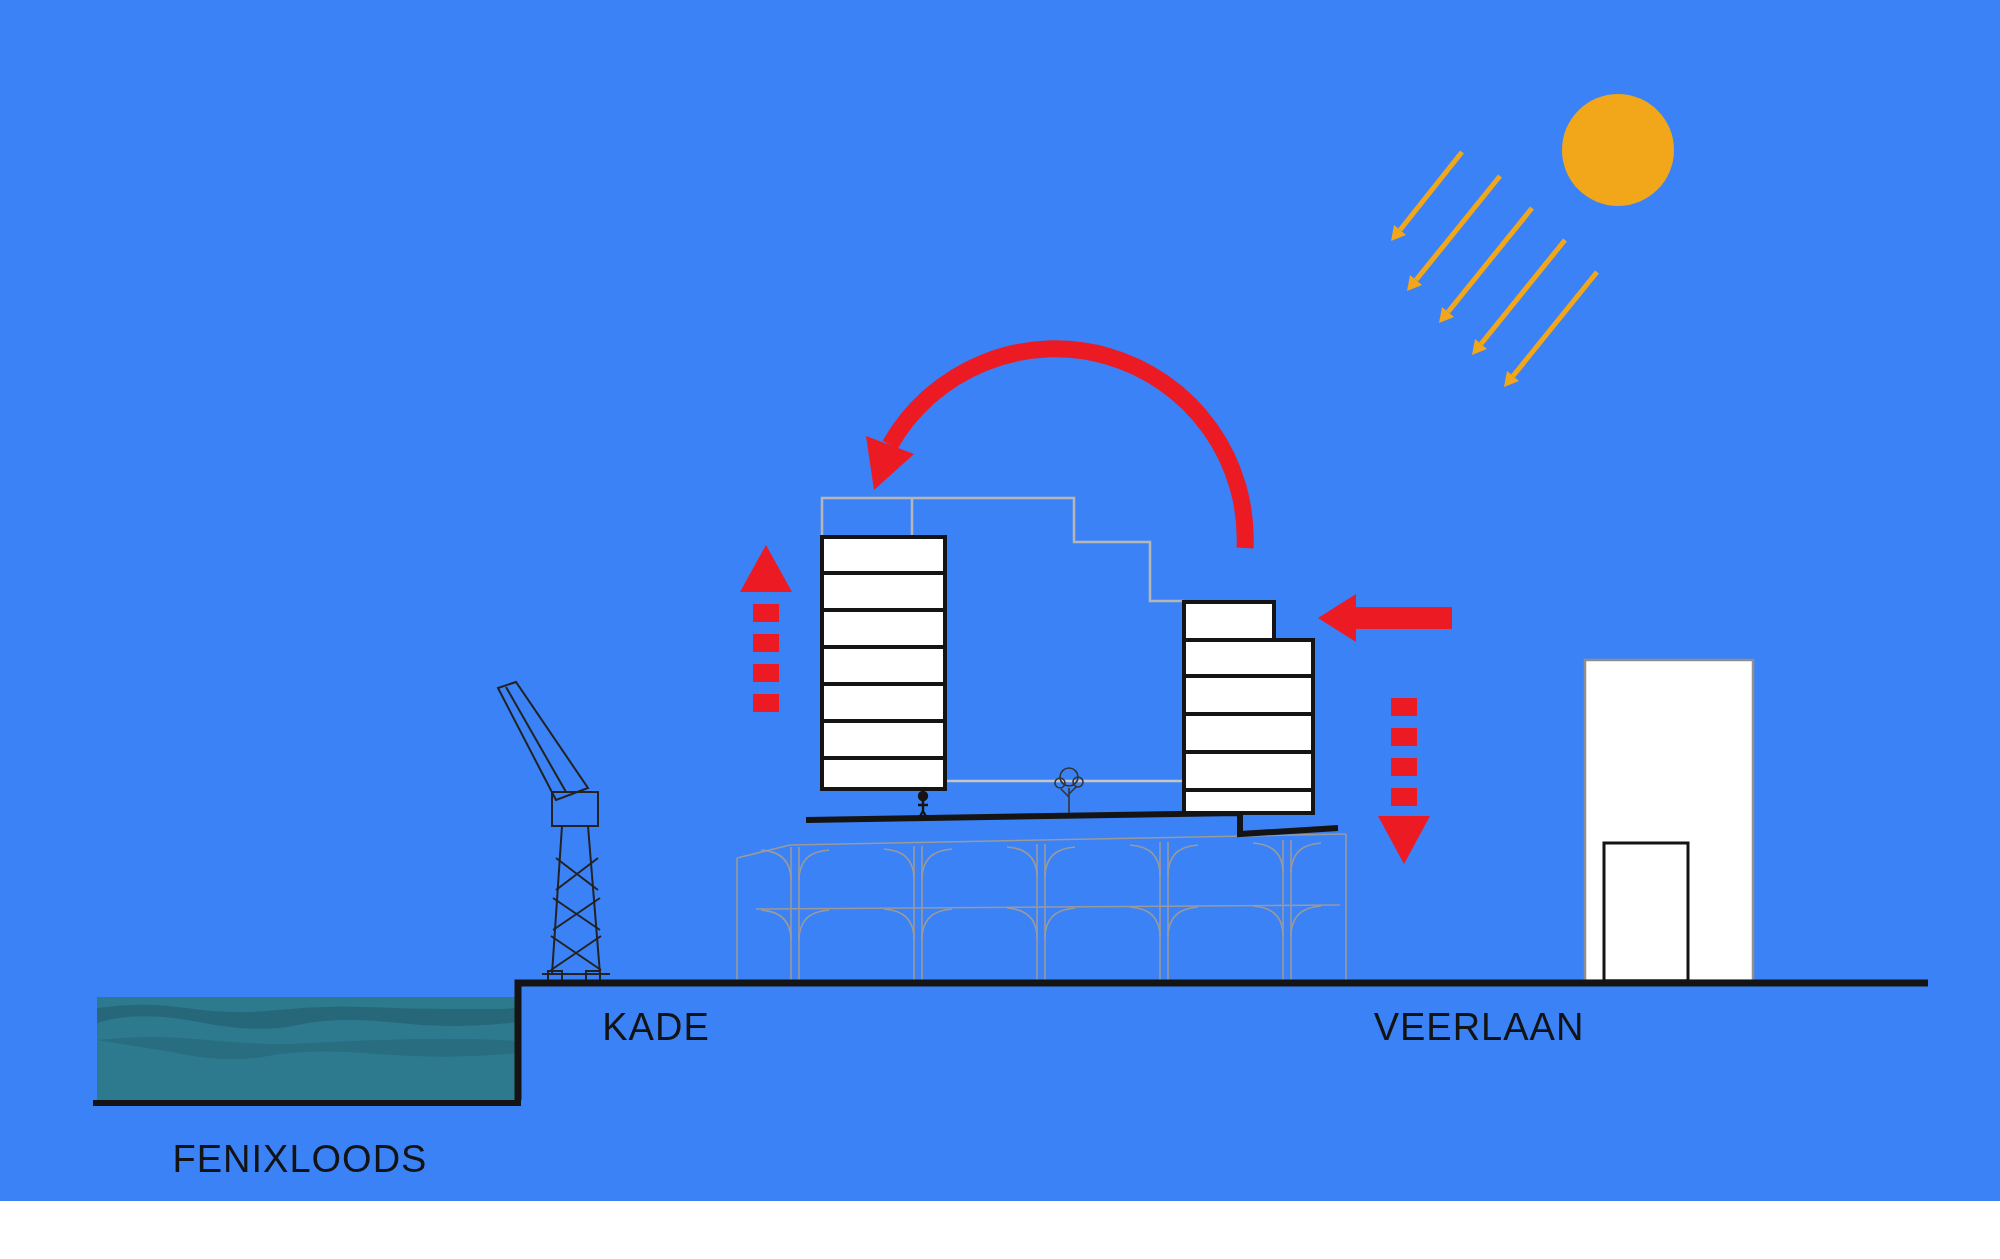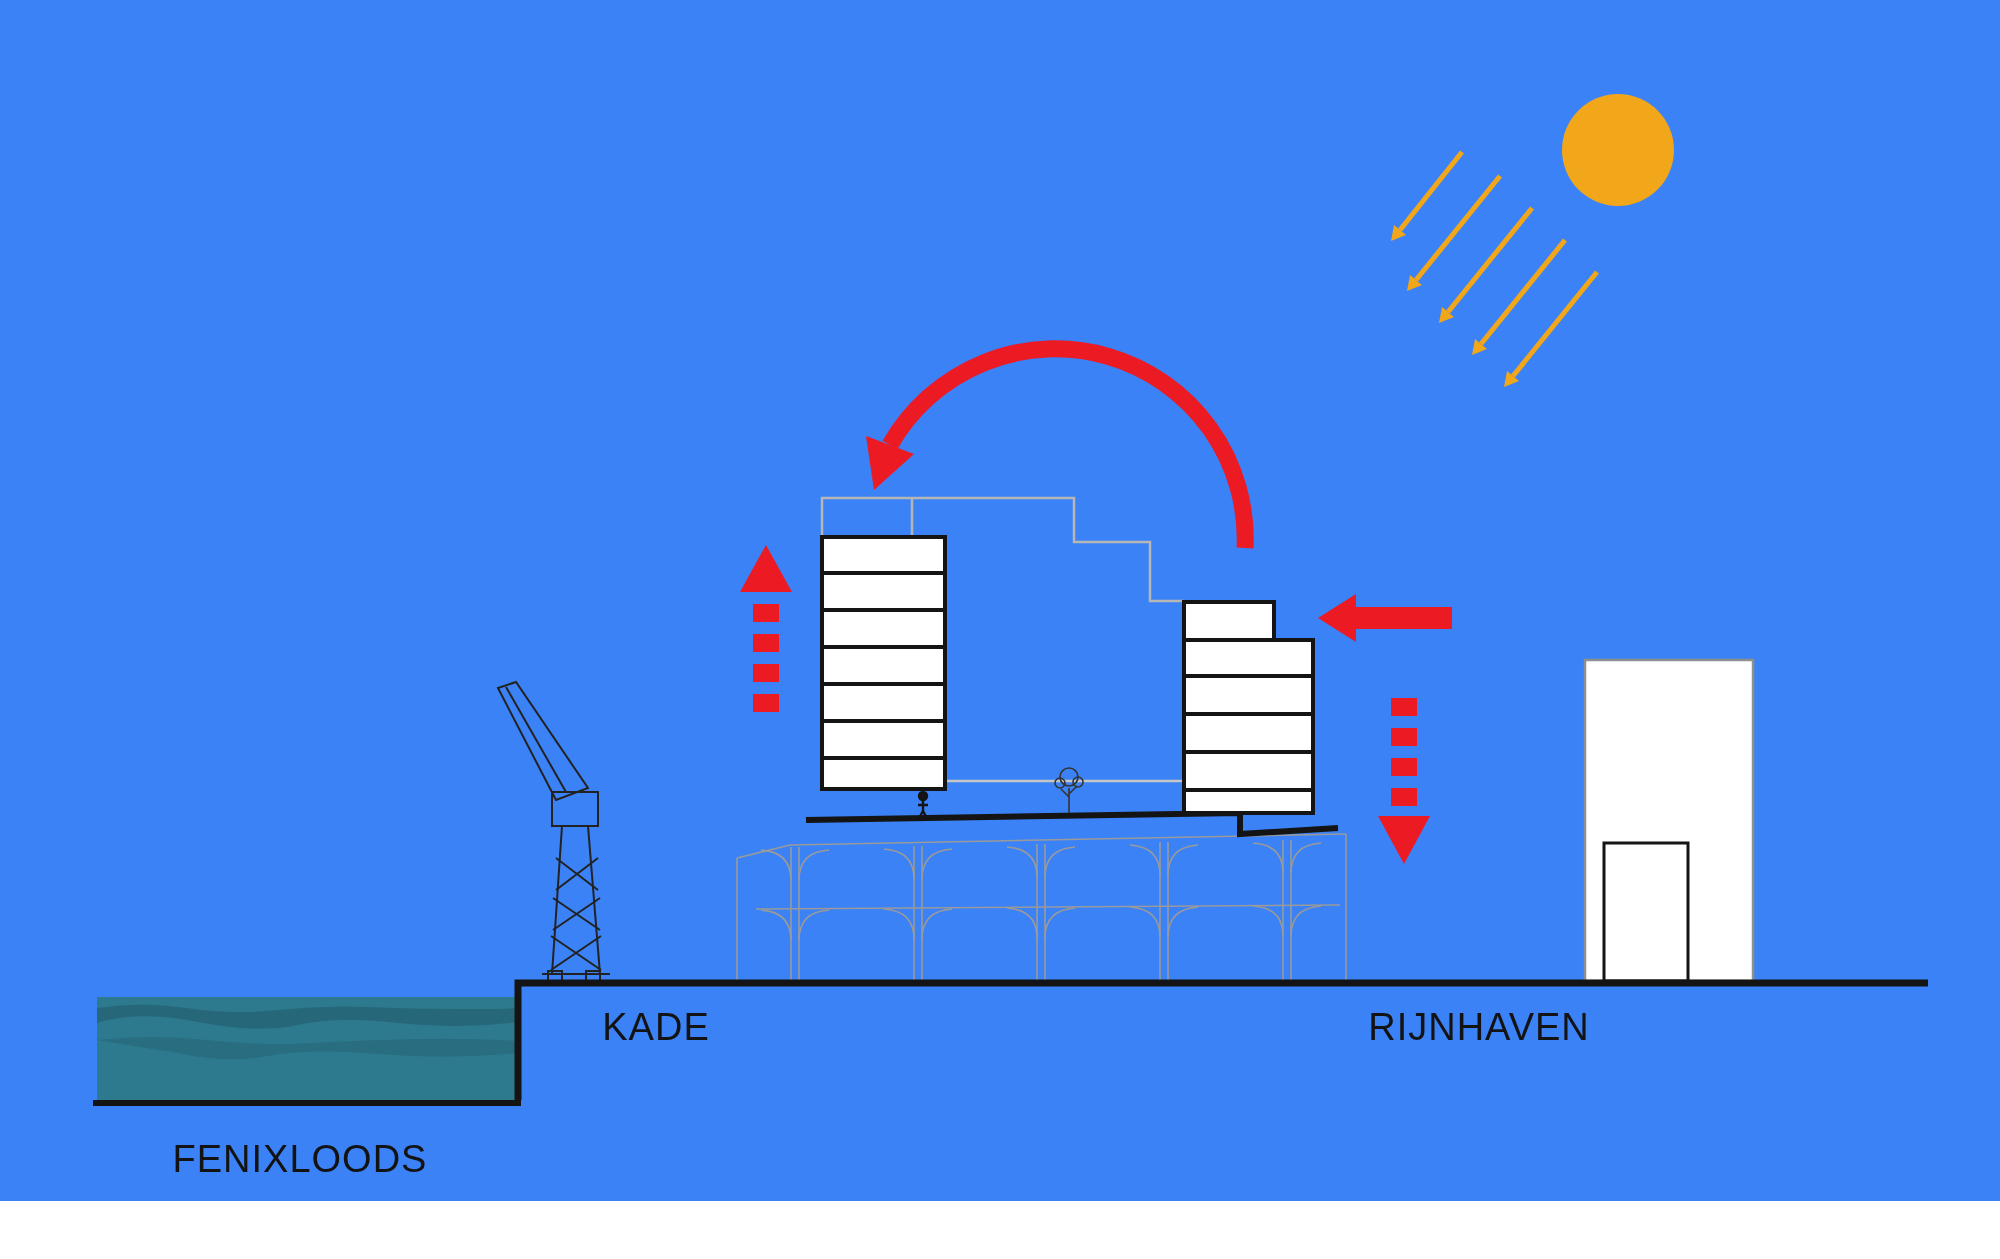--- a/index.html
+++ b/index.html
@@ -156,16 +156,16 @@
       <polygon points="1439,323 1454,317 1442,307" stroke="none"></polygon>
       <line x1="1565" y1="240" x2="1481" y2="344"></line>
       <polygon points="1472,355 1487,349 1475,339" stroke="none"></polygon>
       <line x1="1597" y1="272" x2="1513" y2="376"></line>
       <polygon points="1504,387 1519,381 1507,371" stroke="none"></polygon>
     </g>
 
   </svg>
 
   <div class="label" style="left:656px; top:1006px;">KADE</div>
-  <div class="label" style="left:1479px; top:1006px;">RIJNHAVEN</div>
+  <div class="label" style="left:1479px; top:1006px;">VEERLAAN</div>
   <div class="label" style="left:300px; top:1138px;">FENIXLOODS</div>
 
 </div>
 
 </body></html>

